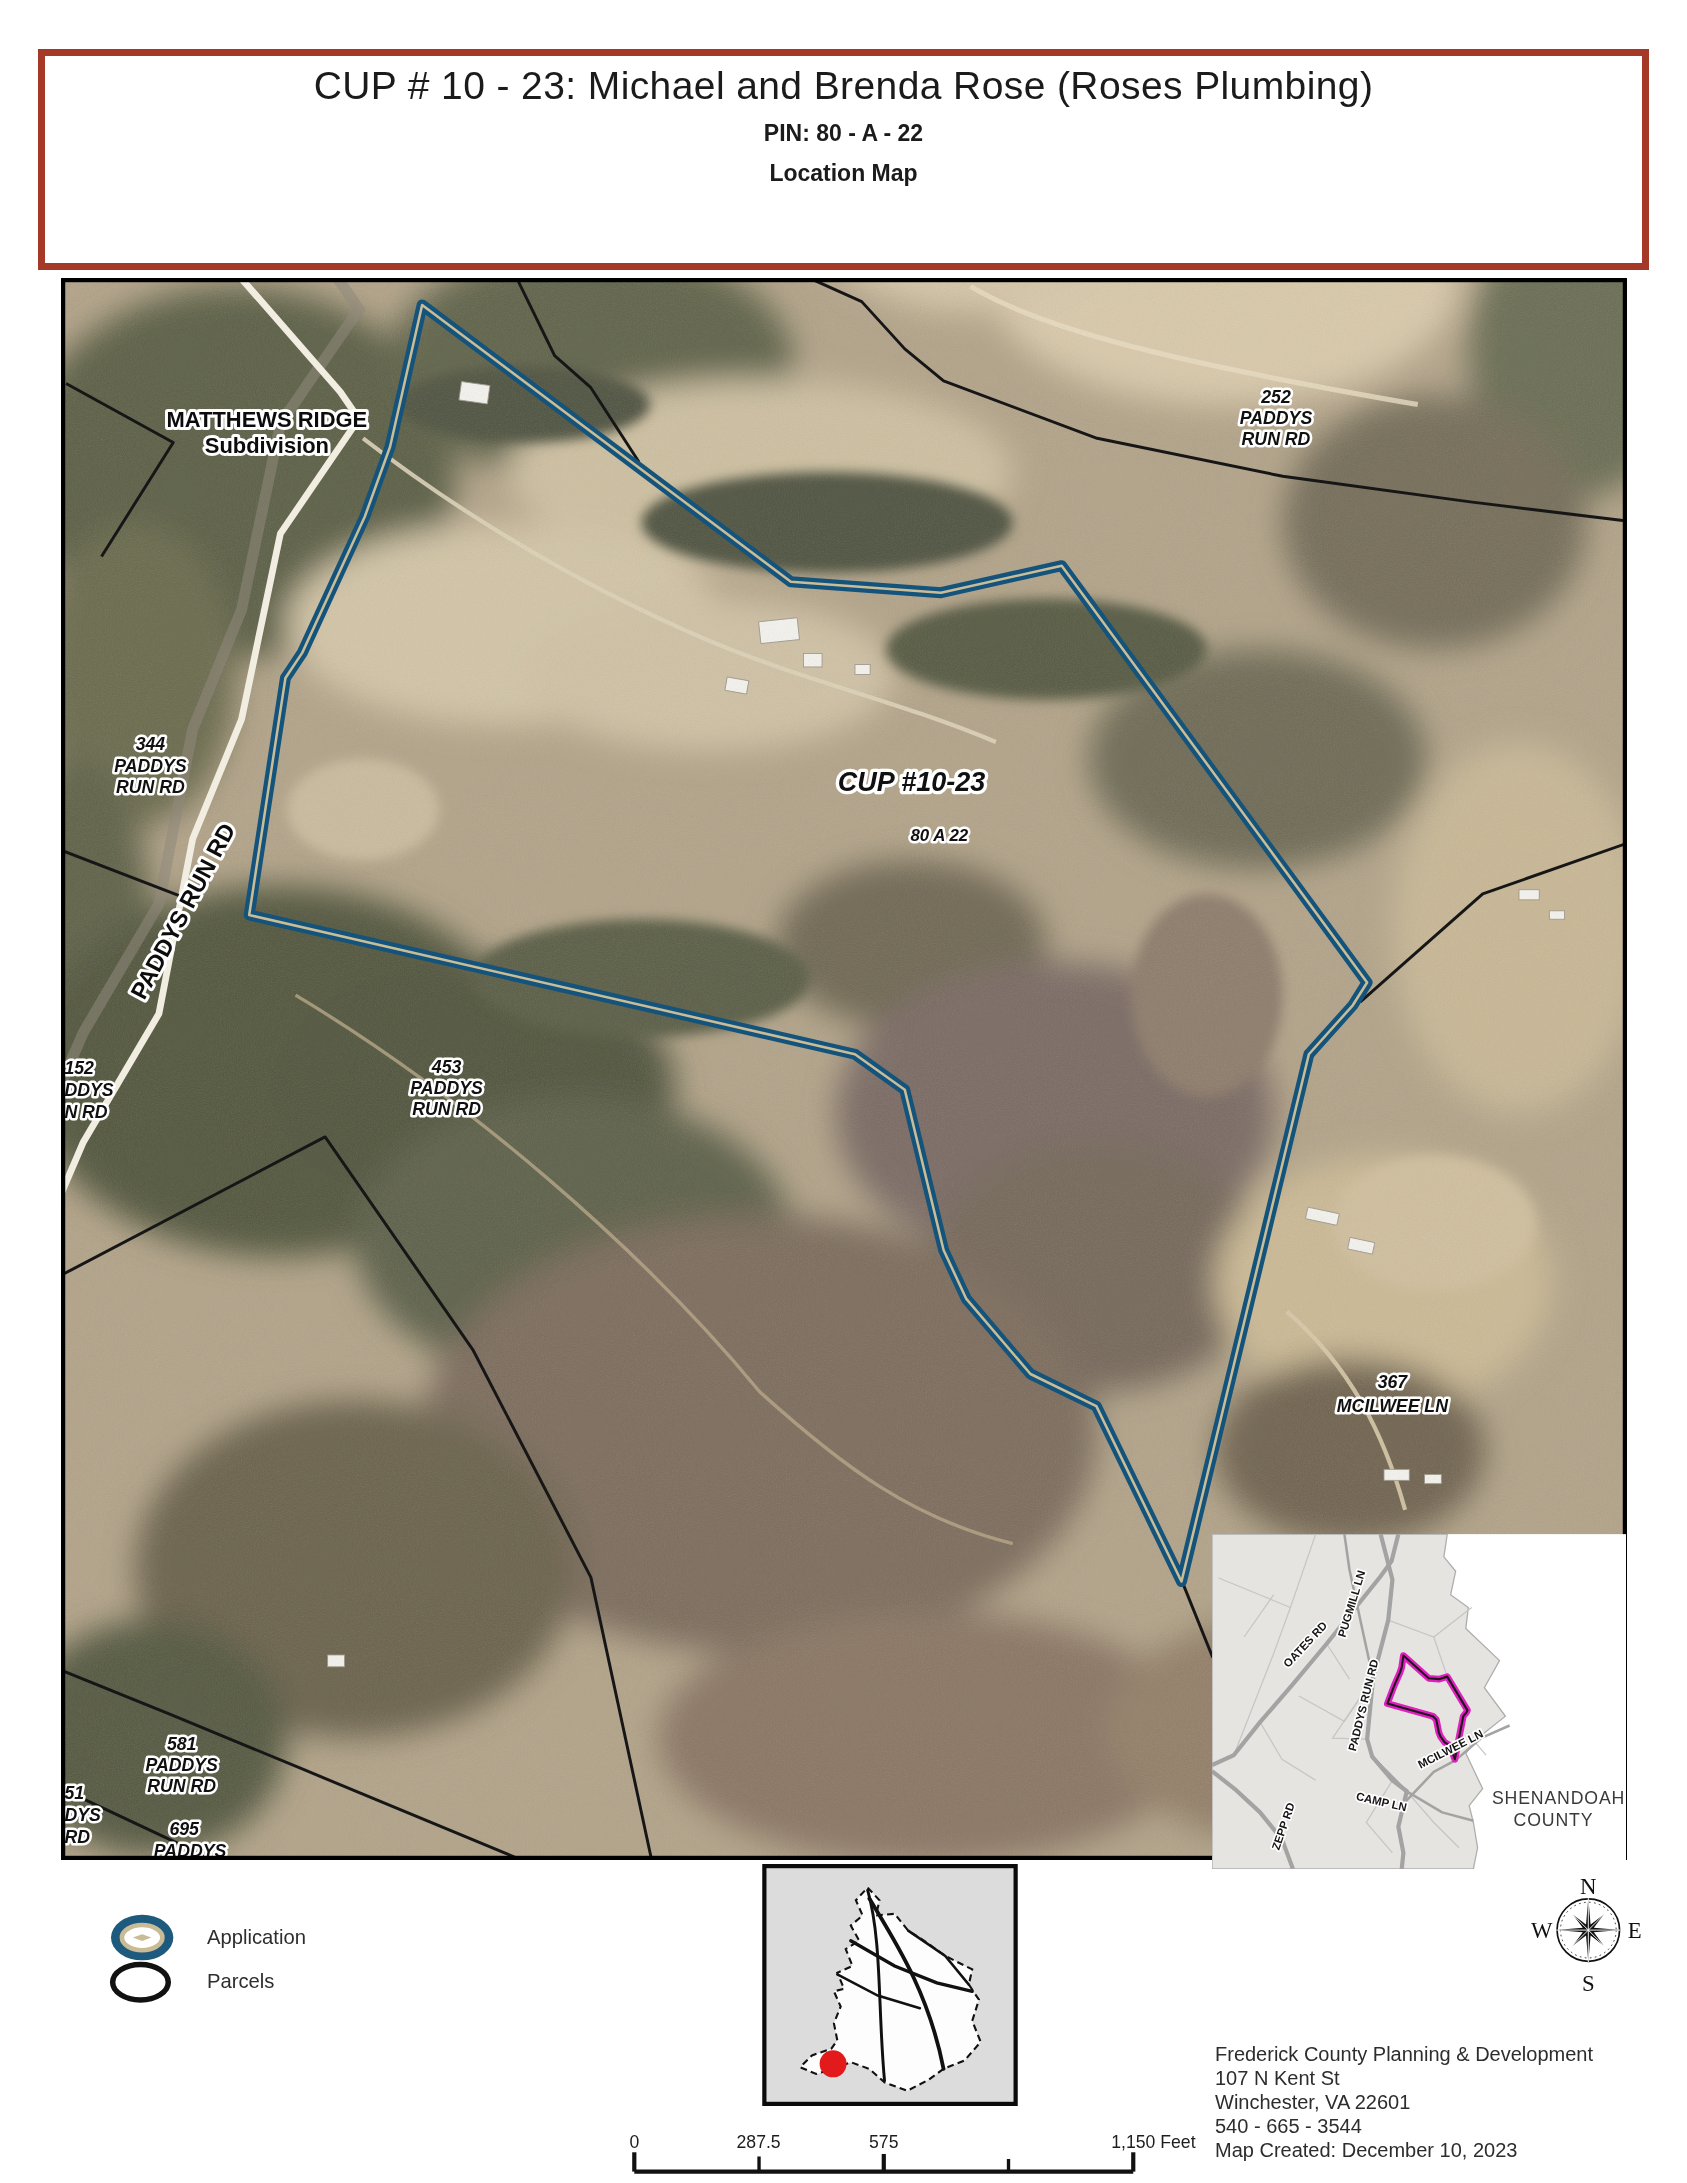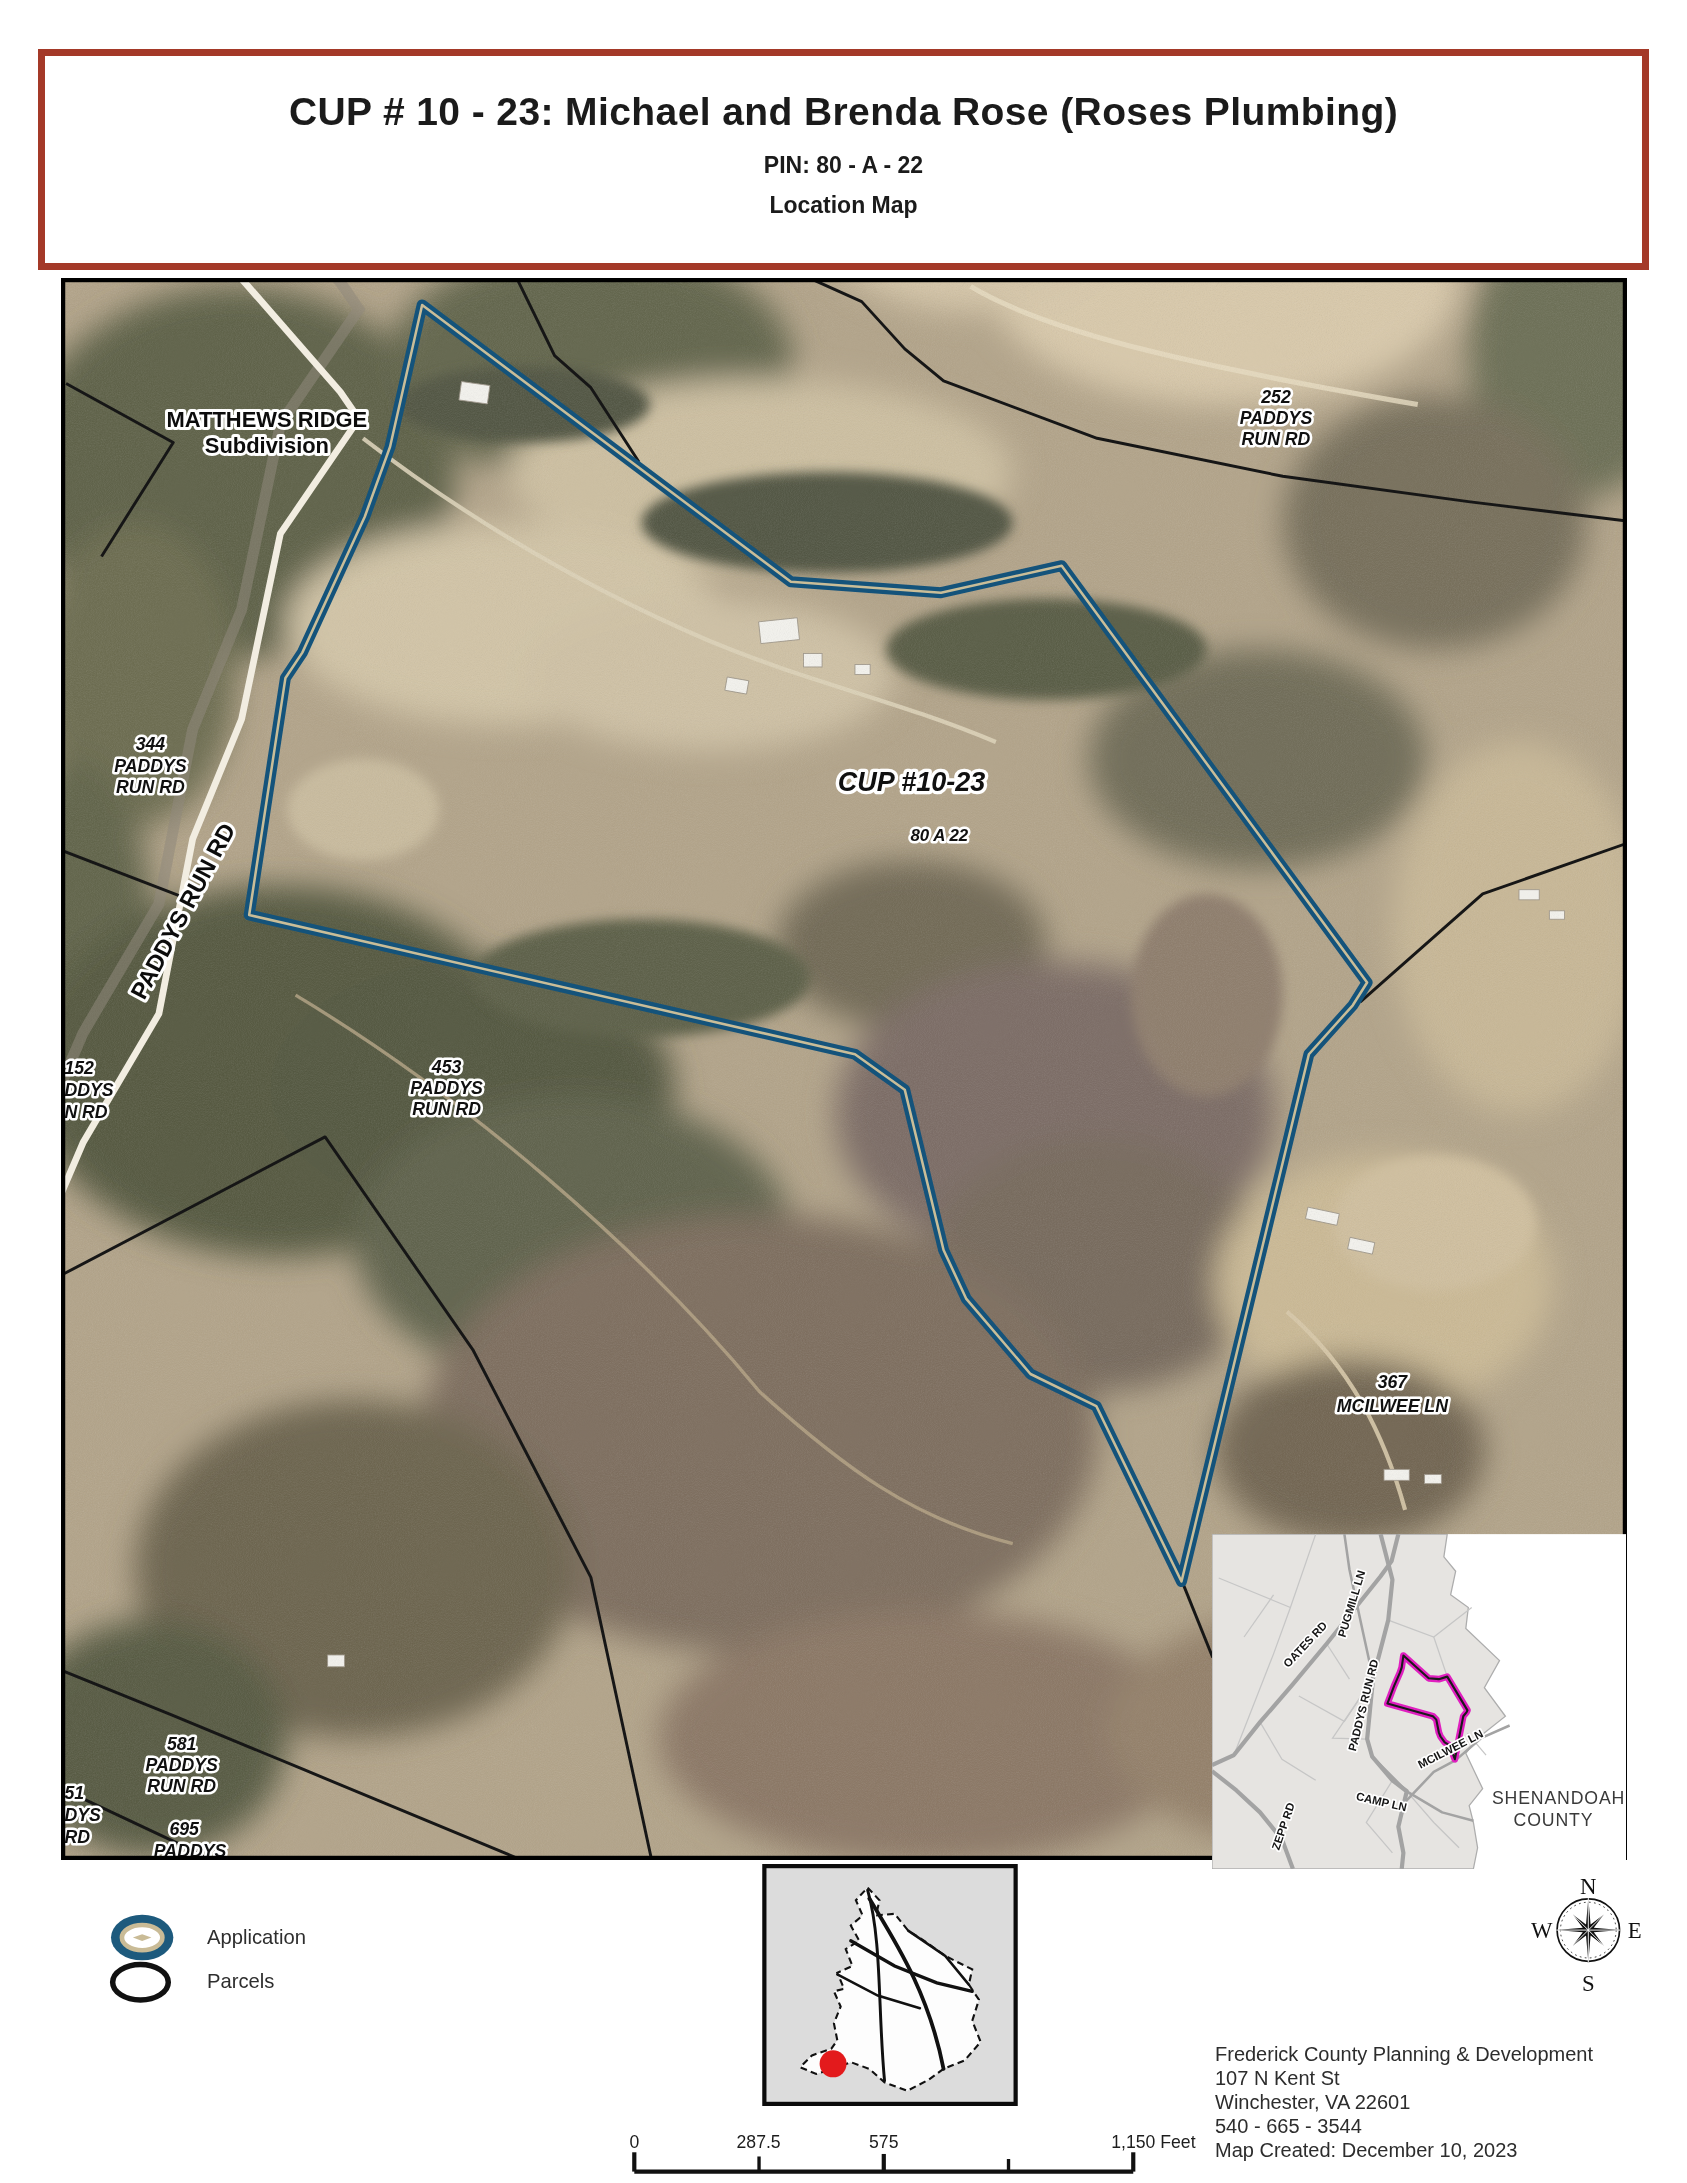--- a/index.html
+++ b/index.html
@@ -4,22 +4,22 @@
 <style>
   html,body{margin:0;padding:0;background:#ffffff;}
   body{font-family:"Liberation Sans", sans-serif;}
   .page{position:relative;width:1687px;height:2183px;background:#ffffff;overflow:hidden;}
   .abs{position:absolute;}
   .title-box{
     left:38px;top:49px;width:1611px;height:221px;
     border:7.6px solid #a43928;background:#ffffff;box-sizing:border-box;
     text-align:center;color:#1b1b1b;
   }
-  .title-box .t1{margin-top:34px;font-size:39px;font-weight:bold;letter-spacing:0.4px;}
-  .title-box .t2{font-size:23px;font-weight:bold;line-height:40px;margin-top:11px;}
+  .title-box .t1{margin-top:8px;font-size:39px;font-weight:normal;letter-spacing:0.4px;}
+  .title-box .t2{font-size:23px;font-weight:bold;line-height:40px;margin-top:5px;}
   .footer-text{
     left:1215px;top:2042px;width:439px;text-align:left;
     font-size:20px;line-height:24px;color:#2d2d2d;
   }
   svg text{font-family:"Liberation Sans", sans-serif;}
   .maplbl{font-weight:bold;font-style:italic;fill:#101010;stroke:#ffffff;stroke-width:6px;paint-order:stroke;stroke-linejoin:round;text-anchor:middle;}
   .maplbl.start{text-anchor:start;}
   .biglbl{font-weight:bold;fill:#0c0c0c;stroke:#ffffff;stroke-width:7px;paint-order:stroke;stroke-linejoin:round;text-anchor:middle;font-style:normal;}
   .inslbl{font-weight:bold;font-size:13.5px;fill:#151515;stroke:#ffffff;stroke-width:4px;paint-order:stroke;stroke-linejoin:round;text-anchor:middle;}
   .cntylbl{font-size:21px;fill:#3a3a3a;text-anchor:middle;letter-spacing:1px;}

